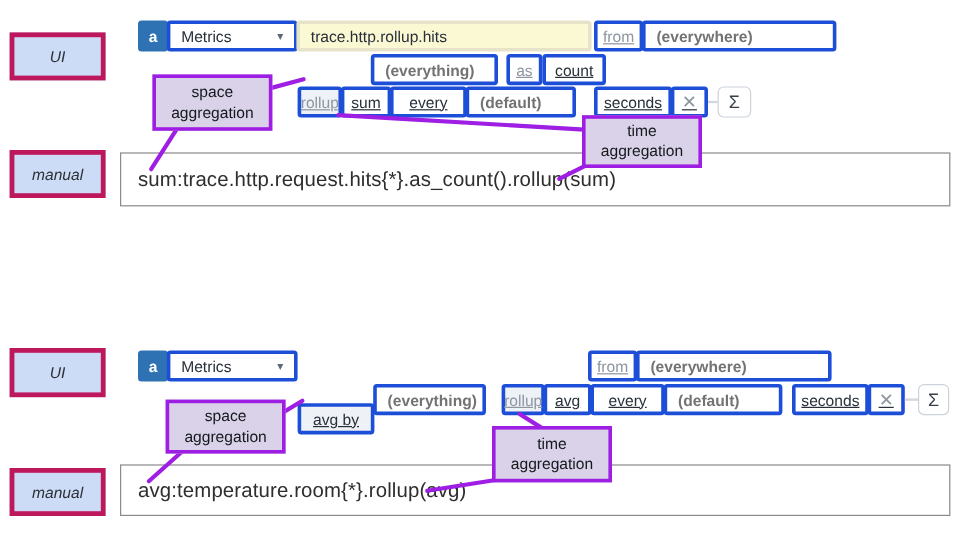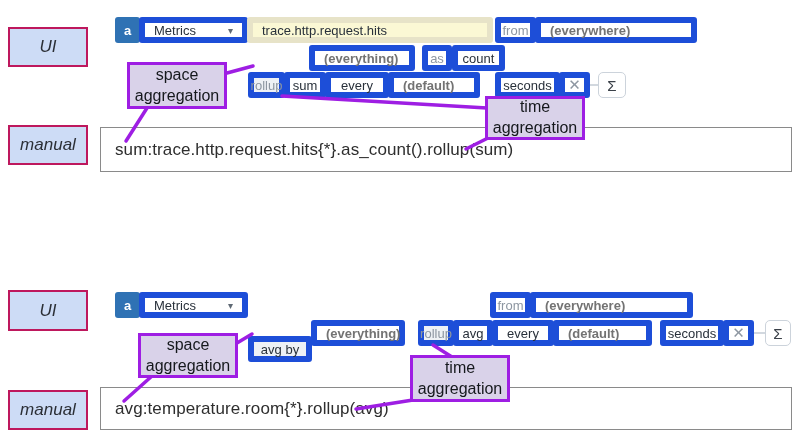--- a/index.html
+++ b/index.html
@@ -2,31 +2,31 @@
 <html><head>
 <meta charset="utf-8">
 <style>
   html,body { margin:0; padding:0; background:#ffffff; }
   .canvas {
     position:relative; width:800px; height:445px; background:#fff;
     font-family:"Liberation Sans", sans-serif; overflow:hidden;
   }
   .label-box {
     position:absolute; box-sizing:border-box;
-    background:#cddcf6; border:2px solid #be185d;
+    background:#cddcf6; border:4px solid #be185d;
     display:flex; align-items:center; justify-content:center;
-    font-style:italic; font-size:17px; color:#2b2f36;
+    font-style:italic; font-size:13px; color:#2b2f36;
   }
   .cell {
     position:absolute; box-sizing:border-box; height:26px;
-    border:6px solid #1d4ed8; background:#fff; border-radius:3px;
+    border:3px solid #1d4ed8; background:#fff; border-radius:3px;
     display:flex; align-items:center; padding:0 9px;
     font-size:13px; color:#28303a; white-space:nowrap;
   }
-  .cell.center { justify-content:center; padding:0 4px; }
+  .cell.center { justify-content:center; padding:0 4px;text-decoration:underline; }
   .cell.gray { background:#eef1f5; }
   .cell.mut  { color:#8d96a1; }
   .cell.ph   { color:#737373;font-weight:bold; }
   .cell.yellow { background:#fbf8d4; border-color:#e7e3c8; }
   .badge {
     position:absolute; box-sizing:border-box; height:26px;
     background:#2f72b4; color:#fff; font-weight:bold; font-size:13px;
     border-radius:3px; display:flex; align-items:center; justify-content:center;
   }
   .caret { margin-left:auto; font-size:10px; color:#5f6974; padding-left:8px; }
@@ -41,37 +41,37 @@
   .qline {
     position:absolute; box-sizing:border-box; background:#fff;
     border:1px solid #8a8a8a;
     display:flex; align-items:center; padding:0 14px;
     font-size:17px; color:#2e2e2e; letter-spacing:0.1px; white-space:nowrap;
   }
   .ann {
     position:absolute; box-sizing:border-box;
     background:#d9d2e9; border:3px solid #9e1ee3;
     display:flex; align-items:center; justify-content:center; text-align:center;
-    font-size:16px; line-height:1.3; color:#15181c; padding:2px 10px;
+    font-size:13px; line-height:1.3; color:#15181c; padding:2px 10px;
   }
   .overlay { position:absolute; left:0; top:0; pointer-events:none; }
 </style>
 </head>
 <body>
 
 <div class="canvas">
 
   <div class="label-box" style="left:8px;top:27px;width:80px;height:40px;">UI</div>
 
   <div class="badge" style="left:115px;top:17px;width:25px;">a</div>
   <div class="cell" style="left:139px;top:17px;width:109px;">
     <span>Metrics</span>
     <span class="caret">▾</span>
   </div>
-  <div class="cell yellow" style="left:247px;top:17px;width:246px;">trace.http.request.hits</div>
+  <div class="cell yellow" style="left:247px;top:17px;width:246px;">trace.http.rollup.hits</div>
   <div class="cell center mut" style="left:495px;top:17px;width:41px;">from</div>
   <div class="cell ph" style="left:535px;top:17px;width:162px;">(everywhere)</div>
 
   <div class="cell ph" style="left:309px;top:45px;width:106px;">(everything)</div>
   <div class="cell center mut" style="left:422px;top:45px;width:30px;">as</div>
   <div class="cell center" style="left:452px;top:45px;width:53px;text-align:center;">count</div>
 
   <div class="cell center gray mut" style="left:248px;top:72px;width:37px;">rollup</div>
   <div class="cell center" style="left:284px;top:72px;width:42px;">sum</div>
   <div class="cell center" style="left:325px;top:72px;width:64px;">every</div>

